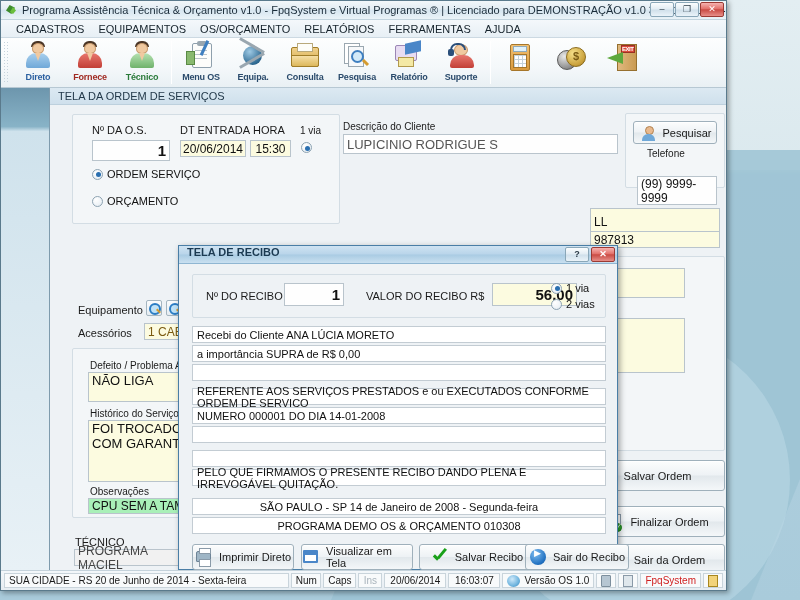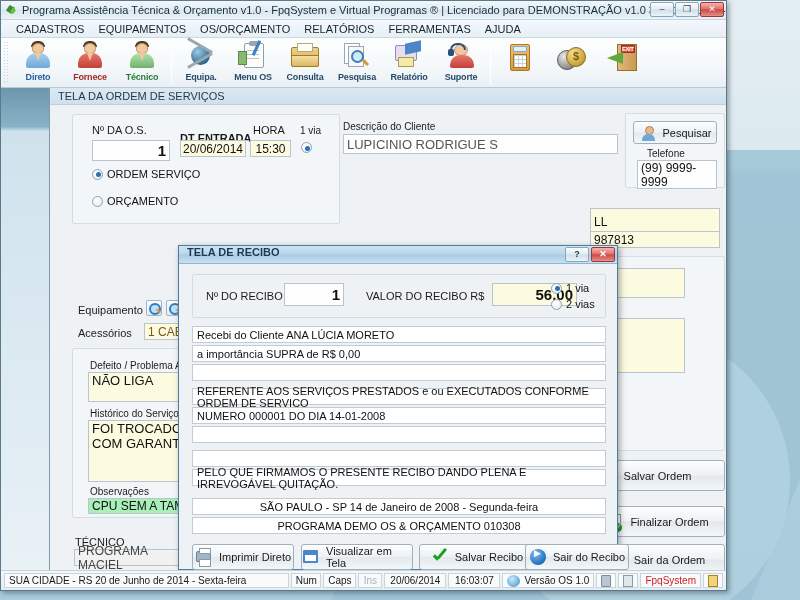--- a/index.html
+++ b/index.html
@@ -338,35 +338,35 @@
         </div>
         <div class="lbl" style="color:#2a7a3a">Técnico</div>
       </div>
     </div>
 
     <div class="tbsep"></div>
 
     <div class="tbgroup">
       <div class="tbitem">
         <div class="ico">
-          <div style="position:absolute;left:7px;top:5px;width:19px;height:19px;border-radius:50%;background:radial-gradient(circle at 35% 30%,#9ec9e4,#2f6a92 70%,#1b4767)"></div>
-          <div style="position:absolute;left:2px;top:3px;width:28px;height:3px;background:#9aa7b0;transform:rotate(30deg)"></div>
-          <div style="position:absolute;left:2px;top:18px;width:28px;height:3px;background:#9aa7b0;transform:rotate(-30deg)"></div>
-        </div>
-        <div class="lbl">Equipa.</div>
-      </div>
-      <div class="tbitem">
-        <div class="ico">
           <div style="position:absolute;left:8px;top:2px;width:20px;height:25px;background:#fdfdfb;border:1px solid #8fa0ad;border-radius:2px"></div>
           <div style="position:absolute;left:13px;top:0px;width:10px;height:5px;background:#9aa7b0;border-radius:2px"></div>
           <div style="position:absolute;left:11px;top:9px;width:12px;height:1px;background:#b9c3cb;box-shadow:0 4px 0 #b9c3cb,0 8px 0 #b9c3cb"></div>
           <div style="position:absolute;left:2px;top:10px;width:9px;height:14px;background:#89b96f;border:1px solid #5a8a45"></div>
           <div style="position:absolute;left:19px;top:-1px;width:3px;height:16px;background:#3f7fc0;transform:rotate(25deg)"></div>
         </div>
         <div class="lbl">Menu OS</div>
+      </div>
+      <div class="tbitem">
+        <div class="ico">
+          <div style="position:absolute;left:7px;top:5px;width:19px;height:19px;border-radius:50%;background:radial-gradient(circle at 35% 30%,#9ec9e4,#2f6a92 70%,#1b4767)"></div>
+          <div style="position:absolute;left:2px;top:3px;width:28px;height:3px;background:#9aa7b0;transform:rotate(30deg)"></div>
+          <div style="position:absolute;left:2px;top:18px;width:28px;height:3px;background:#9aa7b0;transform:rotate(-30deg)"></div>
+        </div>
+        <div class="lbl">Equipa.</div>
       </div>
       <div class="tbitem">
         <div class="ico">
           <div style="position:absolute;left:3px;top:6px;width:28px;height:20px;background:linear-gradient(180deg,#f0d08a,#d3a846);border:1px solid #a07d28;border-radius:2px"></div>
           <div style="position:absolute;left:9px;top:2px;width:16px;height:9px;background:#fdfdf8;border:1px solid #b9a97a"></div>
           <div style="position:absolute;left:3px;top:14px;width:28px;height:12px;background:linear-gradient(180deg,#f6dfa6,#ddb85c);border:1px solid #a07d28;border-radius:0 0 2px 2px"></div>
         </div>
         <div class="lbl">Consulta</div>
       </div>
       <div class="tbitem">
@@ -430,21 +430,21 @@
   <div class="mdi">
 
     <div id="os-form">
       <div class="formcap">TELA DA ORDEM DE SERVIÇOS</div>
 
       <div class="panel" style="left:22px; top:26px; width:268px; height:110px;"></div>
 
       <div class="lbl-b" style="left:42px; top:36px;">Nº DA O.S.</div>
       <div class="fld big right" style="left:42px; top:52px; width:78px; height:21px;">1</div>
 
-      <div class="lbl-b" style="left:130px; top:44px;font-weight:bold;">DT ENTRADA</div>
+      <div class="lbl-b" style="left:130px; top:36px;">DT ENTRADA</div>
       <div class="fld yel center" style="left:130px; top:52px; width:66px; height:17px;">20/06/2014</div>
 
       <div class="lbl-b" style="left:203px; top:36px;">HORA</div>
       <div class="fld yel center" style="left:200px; top:52px; width:41px; height:17px;">15:30</div>
 
       <div class="lbl-s" style="left:250px; top:37px;">1 via</div>
       <div class="radio on" style="left:251px; top:54px;">
           <span class="dot"></span>
         </div>
 
@@ -484,21 +484,21 @@
       <div class="fld" style="left:293px; top:46px; width:275px; height:20px; font-size:13px; color:#555;">LUPICINIO RODRIGUE S</div>
 
       <div class="panel" style="left:575px; top:25px; width:100px; height:75px;"></div>
       <div class="btn" style="left:583px; top:33px; width:84px; height:23px;">
         <span class="bico">
             <span class="ic-person"></span>
           </span>
         <span>Pesquisar</span>
       </div>
       <div class="lbl-s" style="left:597px; top:60px;">Telefone</div>
-      <div class="fld center" style="left:587px; top:72px; width:80px; height:29px;">(99) 9999-9999</div>
+      <div class="fld center" style="left:587px; top:88px; width:80px; height:29px;">(99) 9999-9999</div>
 
       <div class="fld yel" style="left:540px; top:120px; width:130px; height:28px;">LL</div>
       <div class="fld yel" style="left:540px; top:143px; width:130px; height:17px;">987813</div>
 
       <div class="panel" style="left:537px; top:168px; width:138px; height:195px;"></div>
       <div class="fld yel" style="left:545px; top:180px; width:90px; height:30px;"></div>
       <div class="fld yel" style="left:545px; top:230px; width:90px; height:55px;"></div>
 
       <div class="btn" style="left:540px; top:372px; width:135px; height:31px;">
         <span>Salvar Ordem</span>

